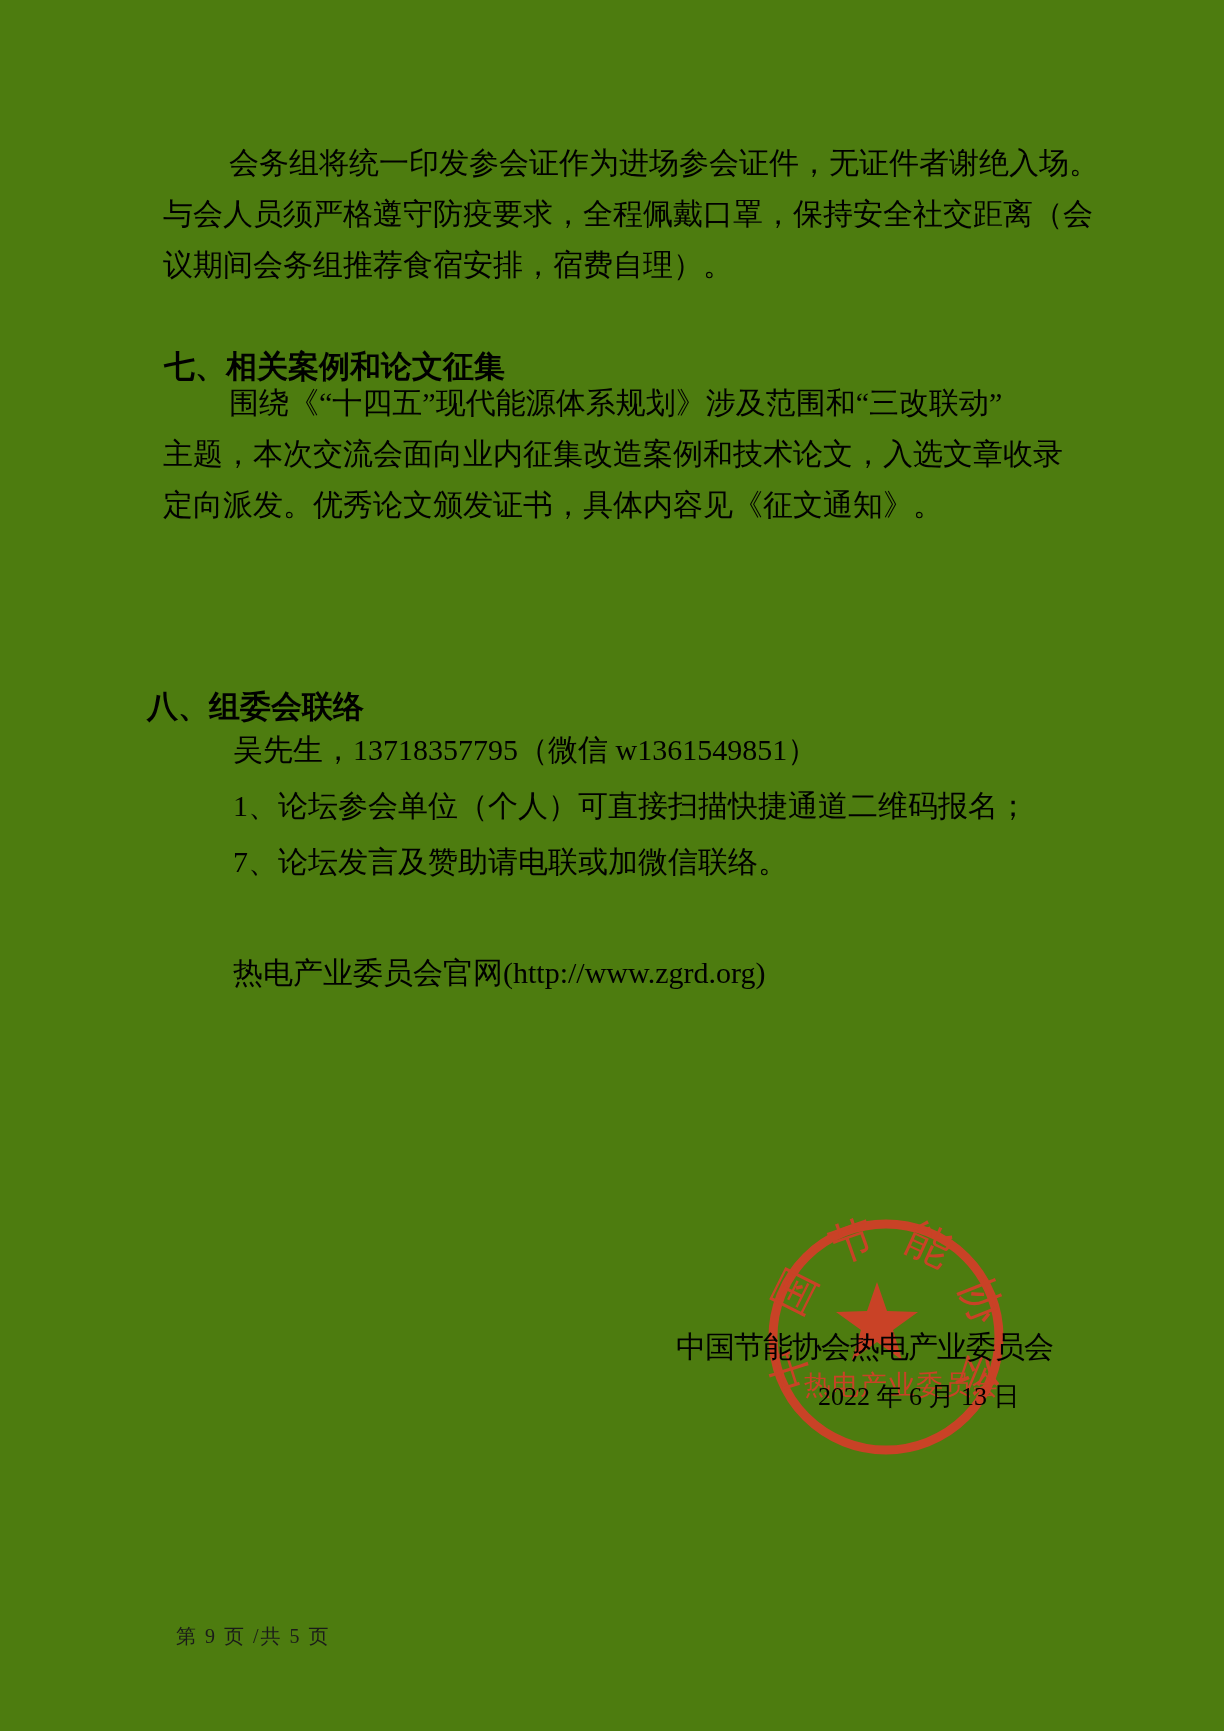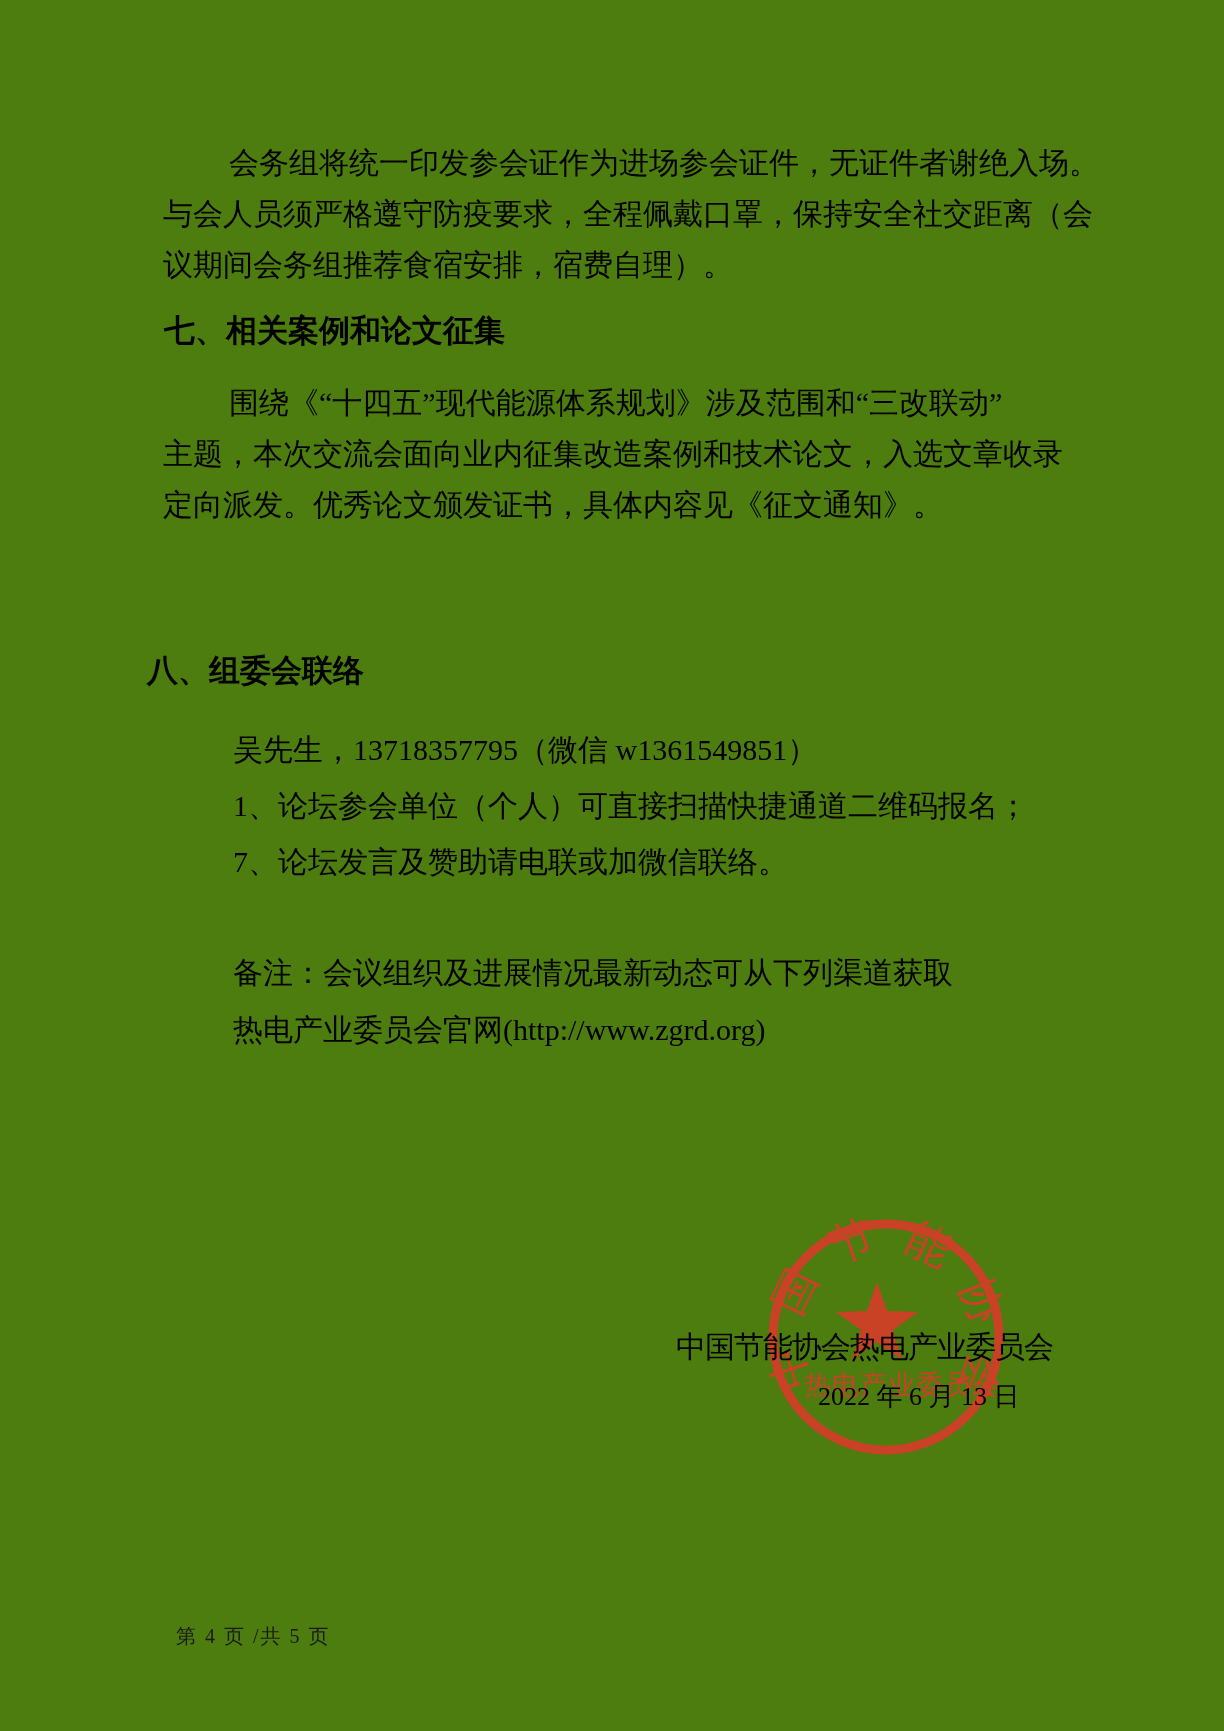--- a/index.html
+++ b/index.html
@@ -15,20 +15,21 @@
   .line{white-space:nowrap;}
   .indent{padding-left:66px;}
   .heading{
     position:absolute;
     font-family:"Liberation Sans","DejaVu Sans",sans-serif;
     font-weight:700;
     font-size:31px;
     line-height:40px;
     white-space:nowrap;
     z-index:2;
+    margin-top:36px;
   }
   .p-entry{top:137px;left:163px;}
   .h7{top:311px;left:164px;}
   .p7{top:377px;left:163px;}
   .h8{top:651px;left:147px;}
   .contact{top:722px;left:233px;line-height:56px;}
   .notes{top:944px;left:233px;line-height:57px;}
   .org{
     position:absolute;top:1327px;left:676px;
     font-size:30px;letter-spacing:-1px;white-space:nowrap;z-index:3;
@@ -74,34 +75,33 @@
   </div>
 
   <div class="heading h8">八、组委会联络</div>
   <div class="para contact">
     <div class="line">吴先生，13718357795（微信 w1361549851）</div>
     <div class="line">1、论坛参会单位（个人）可直接扫描快捷通道二维码报名；</div>
     <div class="line">7、论坛发言及赞助请电联或加微信联络。</div>
   </div>
 
   <div class="para notes">
-    <div class="line">备注：会议组织及进展情况最新动态可从下列渠道获取</div>
     <div class="line">热电产业委员会官网(http://www.zgrd.org)</div>
   </div>
 
   <div class="org">中国节能协会热电产业委员会</div>
   <div class="date">2022 年 6 月 13 日</div>
 
   <svg class="seal" width="246" height="246" viewBox="0 0 246 246">
     <defs>
       <path id="seal-arc-path" d="M 49.2 169.1 A 87 87 0 1 1 196.8 169.1" fill="none"></path>
     </defs>
     <circle class="ring" cx="123" cy="123" r="113" stroke="#dc3a2a"></circle>
     <polygon points="114,68 104,97 73,98 98,116 89,146 114,128 139,146 130,116 155,98 124,97" fill="#dc3a2a"></polygon>
     <text class="ring-text" fill="#dc3a2a">
       <textPath href="#seal-arc-path" startOffset="0" textLength="378" lengthAdjust="spacing">中国节能协会</textPath>
     </text>
     <text class="bottom-text" x="139" y="180" text-anchor="middle" fill="#dc3a2a">热电产业委员会</text>
   </svg>
 
-  <div class="footer">第 4 页 /共 5 页</div>
+  <div class="footer">第 9 页 /共 5 页</div>
 
 </div>
 
 </body></html>

